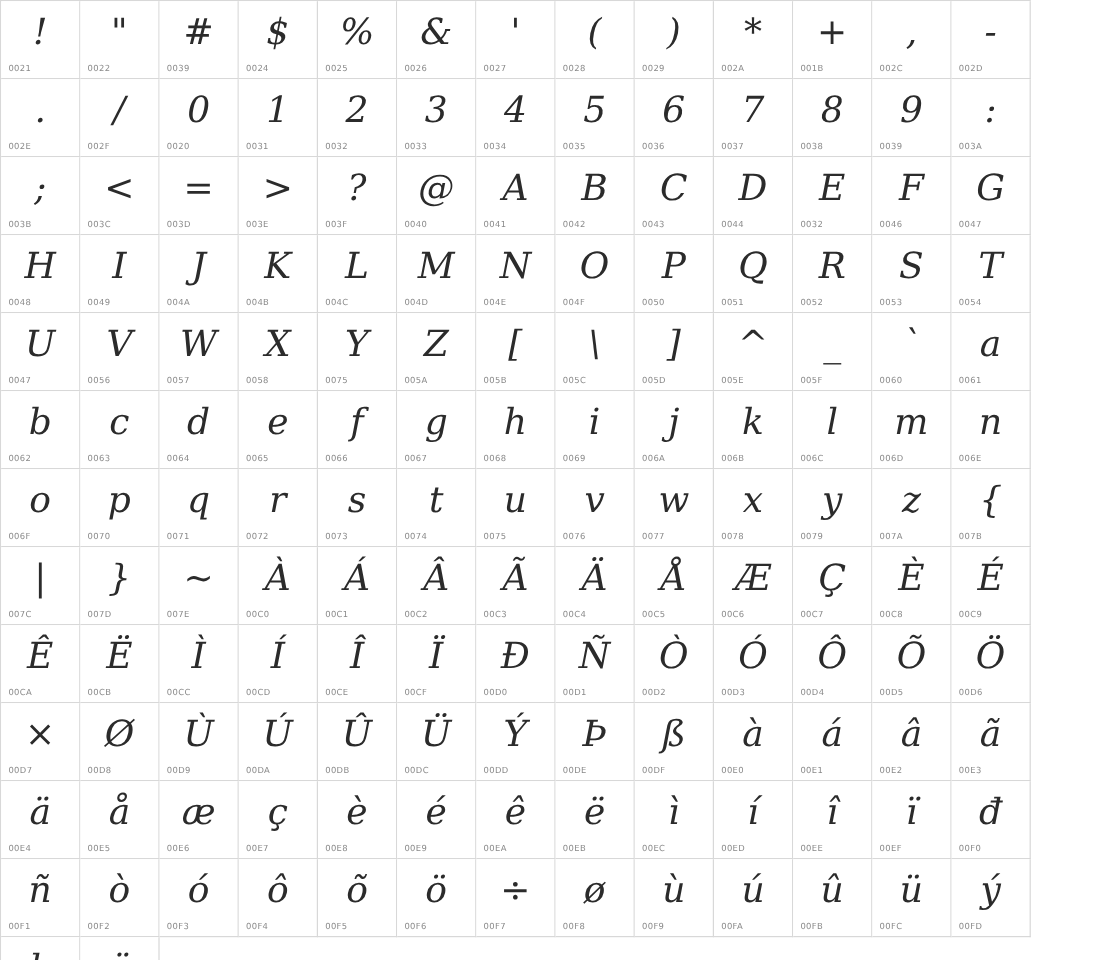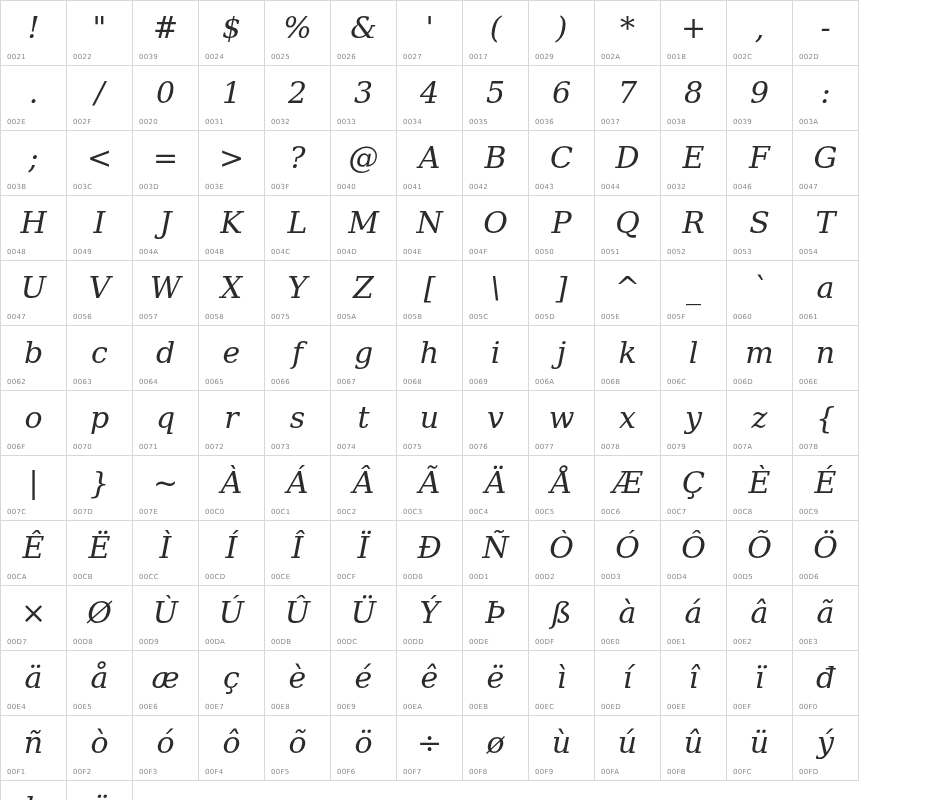--- a/index.html
+++ b/index.html
@@ -82,21 +82,21 @@
     <div class="glyph-cell">
       <div class="glyph-char">&amp;</div>
       <div class="glyph-code">0026</div>
     </div>
     <div class="glyph-cell">
       <div class="glyph-char">'</div>
       <div class="glyph-code">0027</div>
     </div>
     <div class="glyph-cell">
       <div class="glyph-char">(</div>
-      <div class="glyph-code">0017</div>
+      <div class="glyph-code">0028</div>
     </div>
     <div class="glyph-cell">
       <div class="glyph-char">)</div>
       <div class="glyph-code">0029</div>
     </div>
     <div class="glyph-cell">
       <div class="glyph-char">*</div>
       <div class="glyph-code">002A</div>
     </div>
     <div class="glyph-cell">

